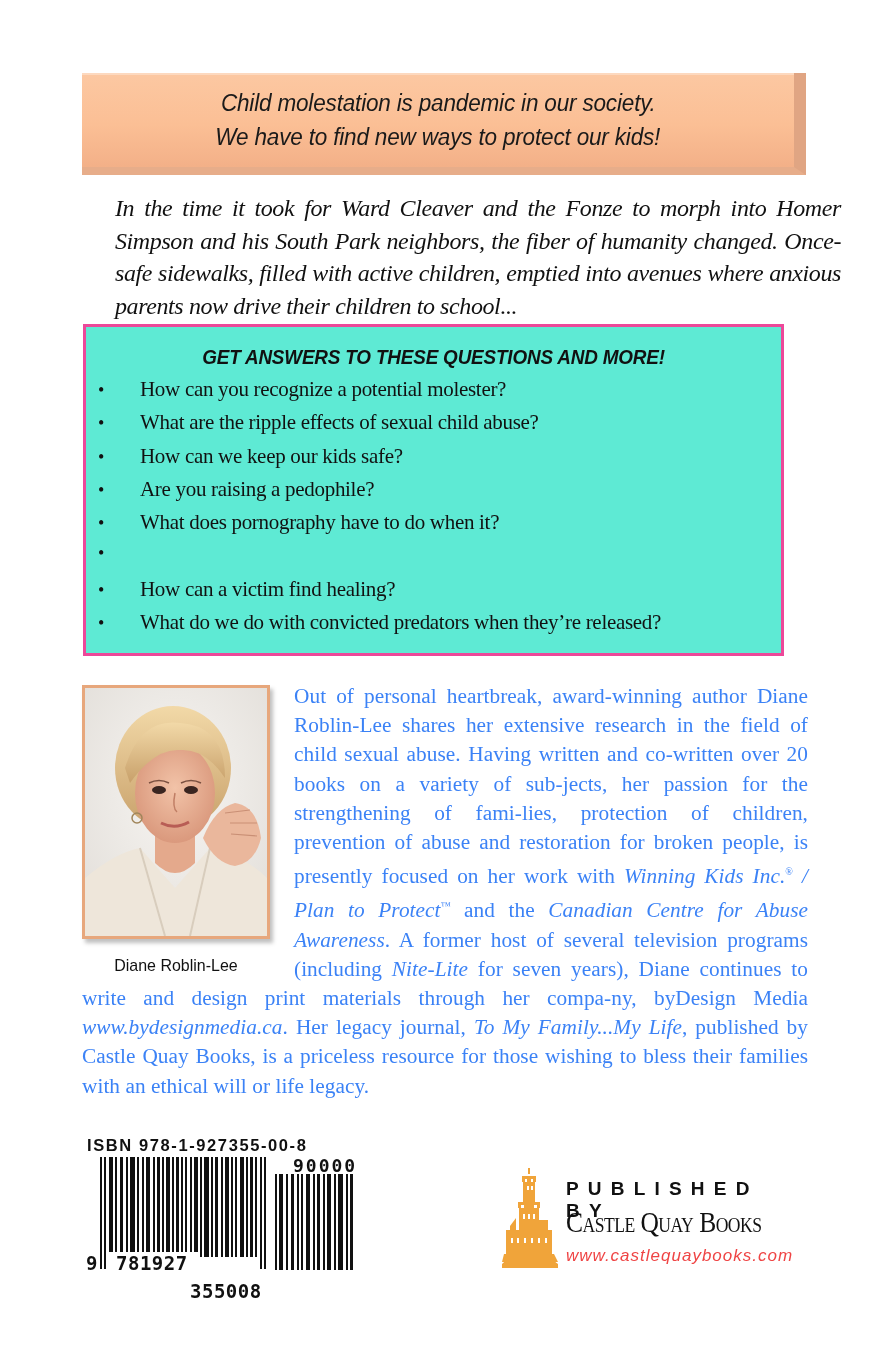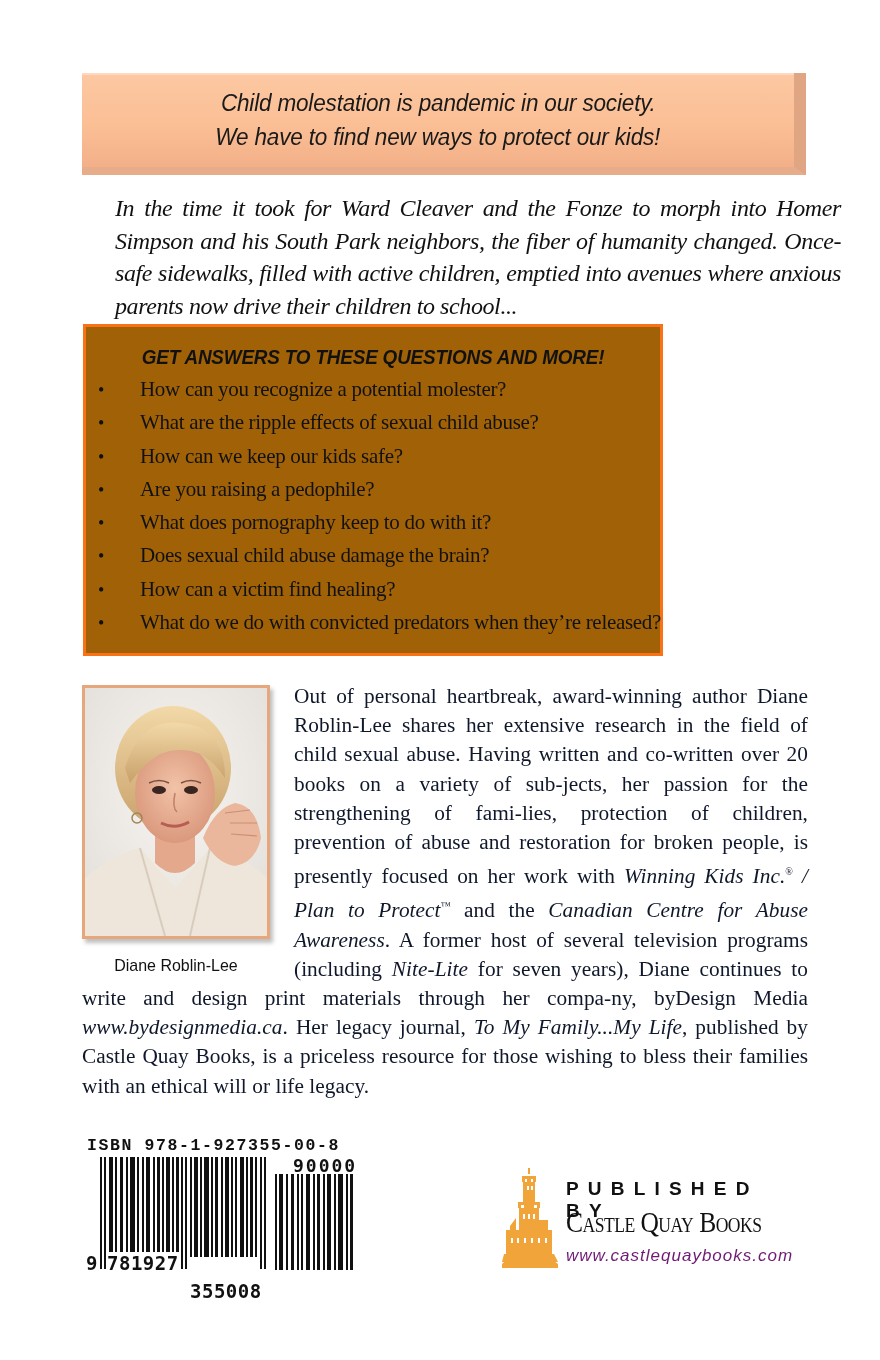--- a/index.html
+++ b/index.html
@@ -21,22 +21,22 @@
   }
 
   .intro {
     position: absolute; left: 82px; top: 192px; width: 726px;
     font-family: "Liberation Serif", serif; font-style: italic;
     font-size: 24px; line-height: 32.5px; color: #111;
     text-align: justify; text-align-last: left; letter-spacing: -0.4px; margin-left: 33px;
   }
 
   .qbox {
-    position: absolute; left: 83px; top: 324px; width: 580px; height: 332px;
-    border: 3px solid #f97316; background: #a16207;
+    position: absolute; left: 83px; top: 324px; width: 701px; height: 332px;
+    border: 3px solid #ec4899; background: #5eead4;
   }
   .qbox-title {
     position: absolute; left: 0; top: 18px; width: 100%; text-align: center;
     font-family: "Liberation Sans", sans-serif; font-weight: bold; font-style: italic;
     font-size: 21px; color: #111; transform: scaleX(0.9); letter-spacing: -0.2px;
   }
   .qlist { position: absolute; left: 12px; top: 50px; list-style: none; }
   .qitem { display: flex; align-items: baseline; height: 33.3px; }
   .qbullet { width: 42px; font-size: 18px; color: #111; }
   .qtext { font-size: 21px; letter-spacing: -0.3px; color: #111; white-space: nowrap; }
@@ -48,63 +48,63 @@
   }
   .photo-frame svg { display: block; }
   .photo-caption {
     position: absolute; left: 82px; top: 956px; width: 188px; text-align: center;
     font-family: "Liberation Sans", sans-serif; font-size: 17px; color: #111;
     transform: scaleX(0.94);
   }
 
   .bio {
     position: absolute; left: 82px; top: 682px; width: 726px;
-    font-size: 21.3px; line-height: 29.2px; text-align: justify; color: #0f172a;
+    font-size: 21.3px; line-height: 29.2px; text-align: justify; color: #3b82f6;
     letter-spacing: 0.05px;
   }
   .bio-float { float: left; width: 212px; height: 290px; }
   .bio i { font-style: italic; }
   .bio sup { font-size: 10px; vertical-align: 8px; }
 
   .isbn-text {
     position: absolute; left: 87px; top: 1136px;
-    font-family: Liberation Mono, monospace; font-size: 16.5px; color: #111;
+    font-family: Liberation Sans, sans-serif; font-size: 16.5px; color: #111;
     letter-spacing: 1.6px; font-weight: bold;
   }
   .barcode-main { position: absolute; left: 100px; top: 1157px; }
   .barcode-addon { position: absolute; left: 274px; top: 1174px; }
   .price-text {
     position: absolute; left: 283px; top: 1155px;
     font-family: "DejaVu Sans Mono", monospace; font-weight: bold; font-size: 18px;
     letter-spacing: 2px; color: #111; margin-left: 10px;
   }
   .ean-first, .ean-group1, .ean-group2 {
     position: absolute; top: 1252px;
     font-family: "DejaVu Sans Mono", monospace; font-weight: bold; font-size: 19px; color: #111;
     background: #fff; letter-spacing: 0.5px;
   }
   .ean-first { left: 86px; }
-  .ean-group1 { left: 106px; padding: 0 1px; }
+  .ean-group1 { left: 106px; padding: 0 10px; }
   .ean-group2 { left: 189px; padding: 0 1px; margin-top: 28px; }
 
   .publisher { position: absolute; left: 502px; top: 1164px; width: 310px; height: 110px; }
   .castle-logo { position: absolute; left: 0; top: 4px; }
   .pub-by {
     position: absolute; left: 64px; top: 14px;
     font-family: "Liberation Sans", sans-serif; font-size: 19px; letter-spacing: 9.2px; color: #111; font-weight: bold;
   }
   .pub-name {
     position: absolute; left: 64px; top: 42px;
     font-family: "Liberation Serif", serif; font-size: 29px; color: #111; letter-spacing: -0.6px;
     font-variant: small-caps; white-space: nowrap; transform: scaleX(0.88); transform-origin: left;
   }
   .pub-url {
     position: absolute; left: 64px; top: 82px;
     font-family: "Liberation Sans", sans-serif; font-style: italic; font-size: 17px;
-    letter-spacing: 1px; color: #701a75;
+    letter-spacing: 1px; color: #ef4444;
   }
 </style>
 </head>
 <body>
 
 <div class="banner">
   <div class="banner-line">Child molestation is pandemic in our society.</div>
   <div class="banner-line">We have to find new ways to protect our kids!</div>
 </div>
 
@@ -124,25 +124,24 @@
     <li class="qitem">
         <span class="qbullet">•</span>
         <span class="qtext">How can we keep our kids safe?</span>
       </li>
     <li class="qitem">
         <span class="qbullet">•</span>
         <span class="qtext">Are you raising a pedophile?</span>
       </li>
     <li class="qitem">
         <span class="qbullet">•</span>
-        <span class="qtext">What does pornography keep to do with it?</span>
-      </li>
-    <li class="qitem">
-        <span class="qbullet">•</span>
-        <span class="qtext">Does sexual child abuse damage the brain?</span>
+        <span class="qtext">What does pornography have to do when it?</span>
+      </li>
+    <li class="qitem">
+        <span class="qbullet">•</span>
       </li>
     <li class="qitem">
         <span class="qbullet">•</span>
         <span class="qtext">How can a victim find healing?</span>
       </li>
     <li class="qitem">
         <span class="qbullet">•</span>
         <span class="qtext">What do we do with convicted predators when they’re released?</span>
       </li>
   </ul>

